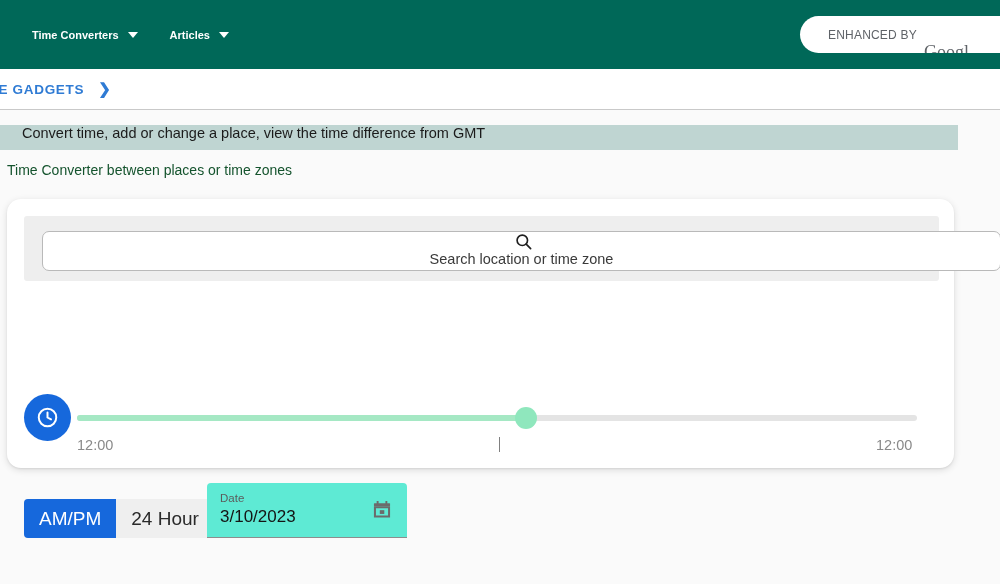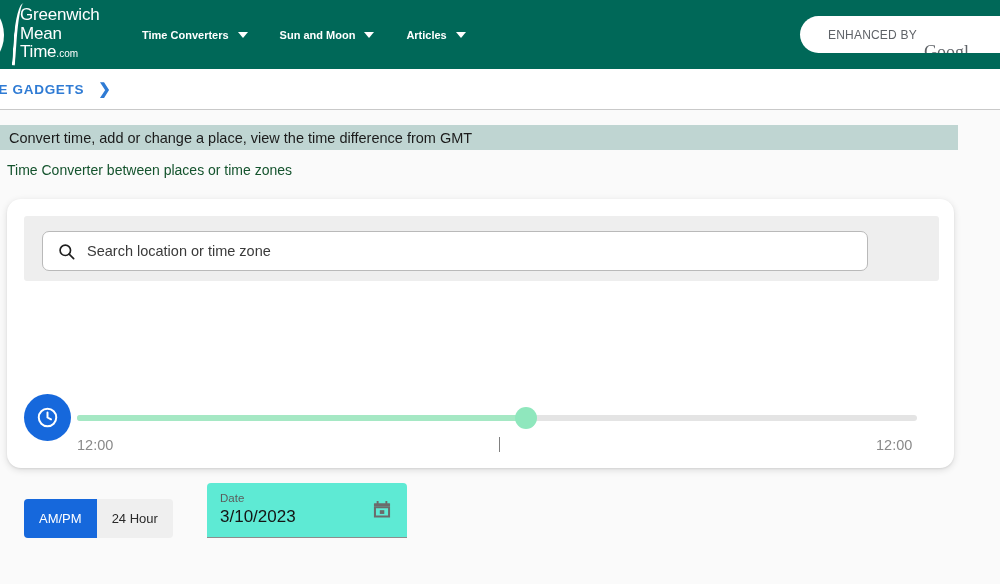--- a/index.html
+++ b/index.html
@@ -118,22 +118,22 @@
   
   .body-area {
     position: absolute; top: 110px; left: 0;
     width: 1000px; height: 474px;
     background: #fafafa;
   }
   .notice {
     position: absolute; top: 15px; left: 0;
     width: 958px; height: 25px;
     background: #bfd5d2;
-    display: flex; align-items: center;
-    padding-left: 9px;
+    display: flex; align-items: flex-start;
+    padding-left: 22px;
     color: #1b1b1b;
     font-size: 14.5px;
   }
   .page-title {
     position: absolute; top: 52px; left: 7px;
     font-size: 14px;
     color: #14532d;
     font-weight: normal;
   }
 
@@ -146,25 +146,25 @@
     box-shadow: 0 2px 7px rgba(0,0,0,0.13), 0 1px 2px rgba(0,0,0,0.07);
   }
   .search-panel {
     position: absolute; top: 17px; left: 17px;
     width: 915px; height: 65px;
     background: #eeeeee;
     border-radius: 3px;
   }
   .search-field {
     position: absolute; top: 15px; left: 18px;
-    width: 826px; height: 40px;
+    width: 959px; height: 40px;
     background: #ffffff;
     border: 1px solid #b9b9b9;
     border-radius: 7px;
-    display: flex; align-items: center;
+    display: flex; align-items: center; flex-direction: column;
   }
   .search-icon { margin: 0 11px 0 14px; flex: 0 0 auto; display:flex; }
   .search-placeholder {
     color: #3a3a3a;
     font-size: 14.5px;
   }
 
   
   .clock-btn {
     position: absolute; left: 17px; top: 195px;
@@ -216,21 +216,21 @@
     position: absolute; left: 17px; top: 300px;
     height: 39px;
     display: flex;
     border-radius: 4px;
     overflow: hidden;
     background: #efefef;
   }
   .toggle-btn {
     display: flex; align-items: center; justify-content: center;
     padding: 4px 15px;
-    font-size: 13px;
+    font-size: 19px;
     cursor: pointer;
     color: #2a2a2a;
   }
   .toggle-btn.active {
     background: #1668dc;
     color: #ffffff;
   }
 
   
   .date-field {
@@ -253,37 +253,24 @@
     cursor: pointer;
   }
 </style>
 </head>
 <body>
 
 <div id="page">
 
   <div class="header">
 
-    <div class="logo-wrap">
-      <div class="logo-arc"></div>
-      <div class="logo-arc2"></div>
-      <div class="logo-text">
-        <div>Greenwich</div>
-        <div>Mean</div>
-        <div class="l3"><span>Time</span><span class="dotcom">.com</span></div>
-      </div>
-    </div>
 
     <nav class="nav">
       <div class="nav-item">
         <span>Time Converters</span>
-        <span class="caret"></span>
-      </div>
-      <div class="nav-item">
-        <span>Sun and Moon</span>
         <span class="caret"></span>
       </div>
       <div class="nav-item">
         <span>Articles</span>
         <span class="caret"></span>
       </div>
     </nav>
 
     <div class="gsearch">
       <span class="gs-enh">ENHANCED BY</span>

